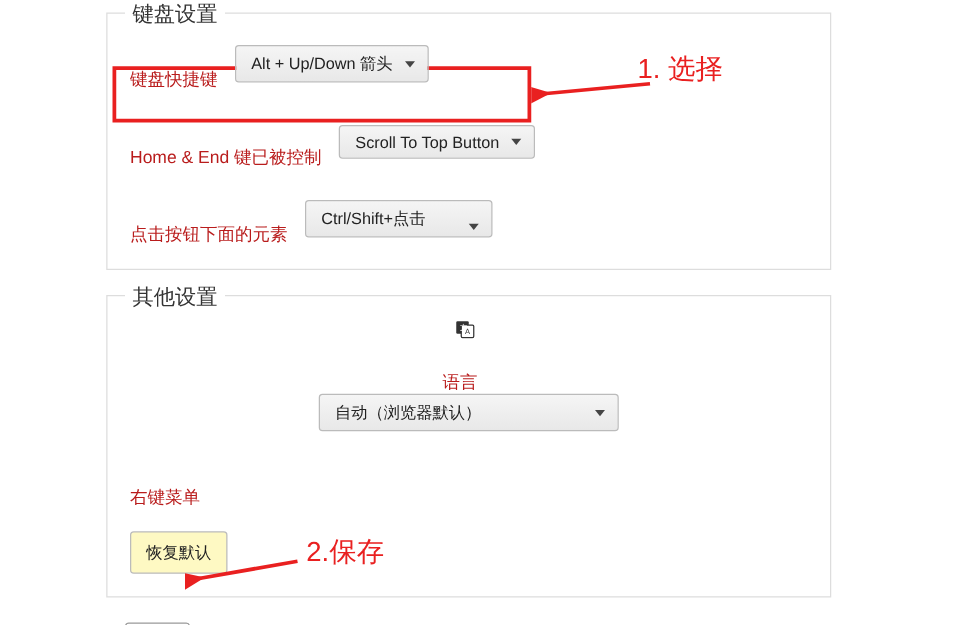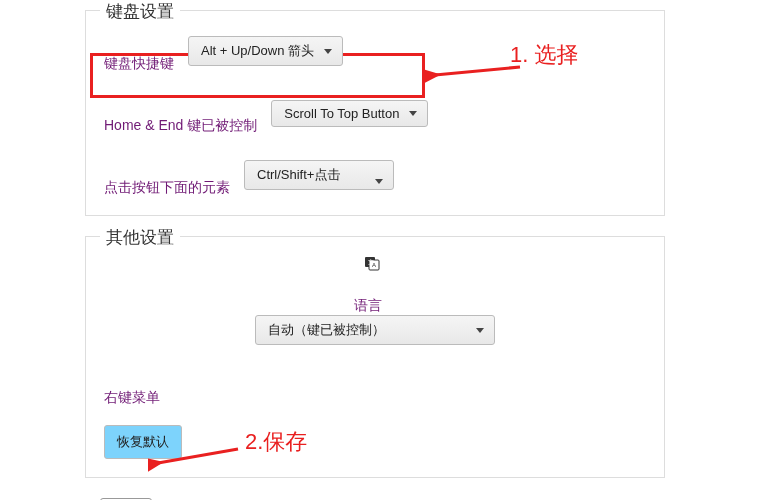--- a/index.html
+++ b/index.html
@@ -38,21 +38,21 @@
     }
     .row {
       display: flex;
       align-items: center;
       margin-bottom: 18px;
     }
     .row:last-child {
       margin-bottom: 0;
     }
     .label {
-      color: #701a75;
+      color: #b91c1c;
       margin-right: 14px;
       white-space: nowrap;
       margin-top: 26px;
     }
     .dropdown {
       display: inline-flex;
       align-items: center;
       background: linear-gradient(#f5f5f5, #e8e8e8);
       border: 1px solid #bbb;
       border-radius: 3px;
@@ -102,21 +102,21 @@
     .annotation.a2 {
       top: 427px;
       left: 245px;
     }
     .arrow {
       position: absolute;
       pointer-events: none;
     }
     .btn {
       display: inline-block;
-      background: #7dd3fc;
+      background: #fef9c3;
       border: 1px solid #bbb;
       border-radius: 3px;
       padding: 7px 12px;
       cursor: pointer;
       color: #222;
       font-size: 13px;
       margin-right: 8px;
     }
     .lang-row {
       display: flex;
@@ -202,21 +202,21 @@
     <span class="lang-icon">
       <svg width="16" height="16" viewBox="0 0 16 16">
         <rect x="1" y="2" width="10" height="10" fill="#333" rx="1"></rect>
         <rect x="5" y="5" width="10" height="10" fill="#fff" stroke="#333" stroke-width="1" rx="1"></rect>
         <text x="4" y="9" font-size="6" fill="#fff">文</text>
         <text x="8" y="12" font-size="6" fill="#333">A</text>
       </svg>
     </span>
     <span class="label">语言</span>
     <div class="dropdown wide">
-      <span>自动（键已被控制）</span>
+      <span>自动（浏览器默认）</span>
       <span class="caret"></span>
     </div>
   </div>
 
   <div class="row">
     <span class="label">右键菜单</span>
   </div>
 
   <div class="button-row">
     <div class="btn">恢复默认</div>

